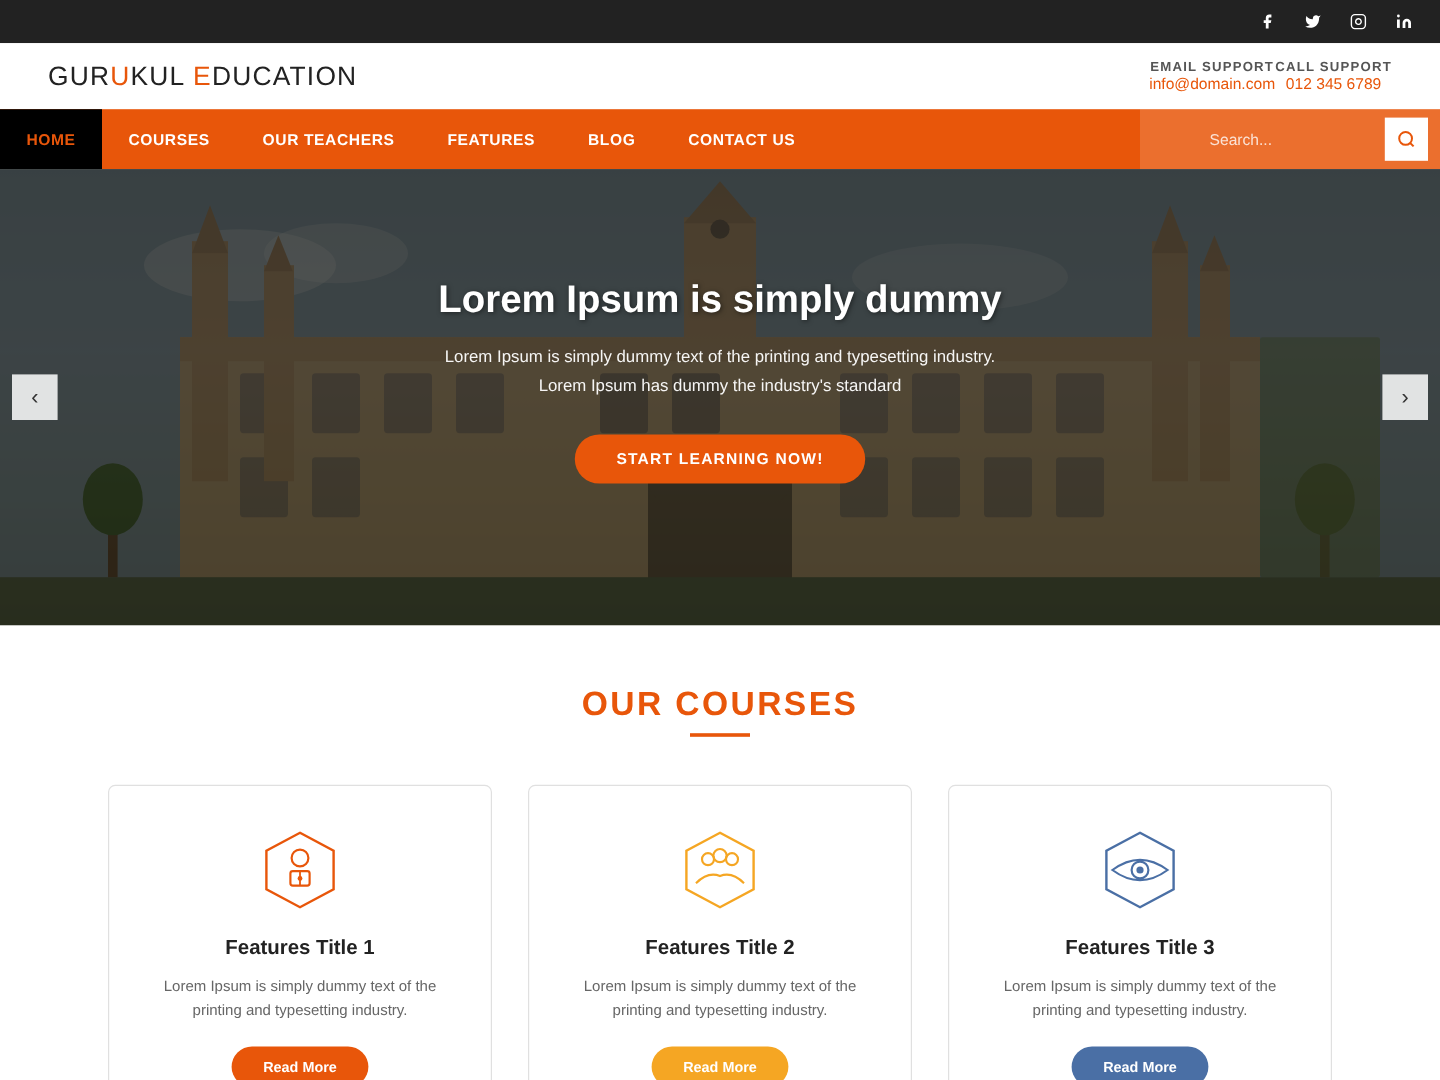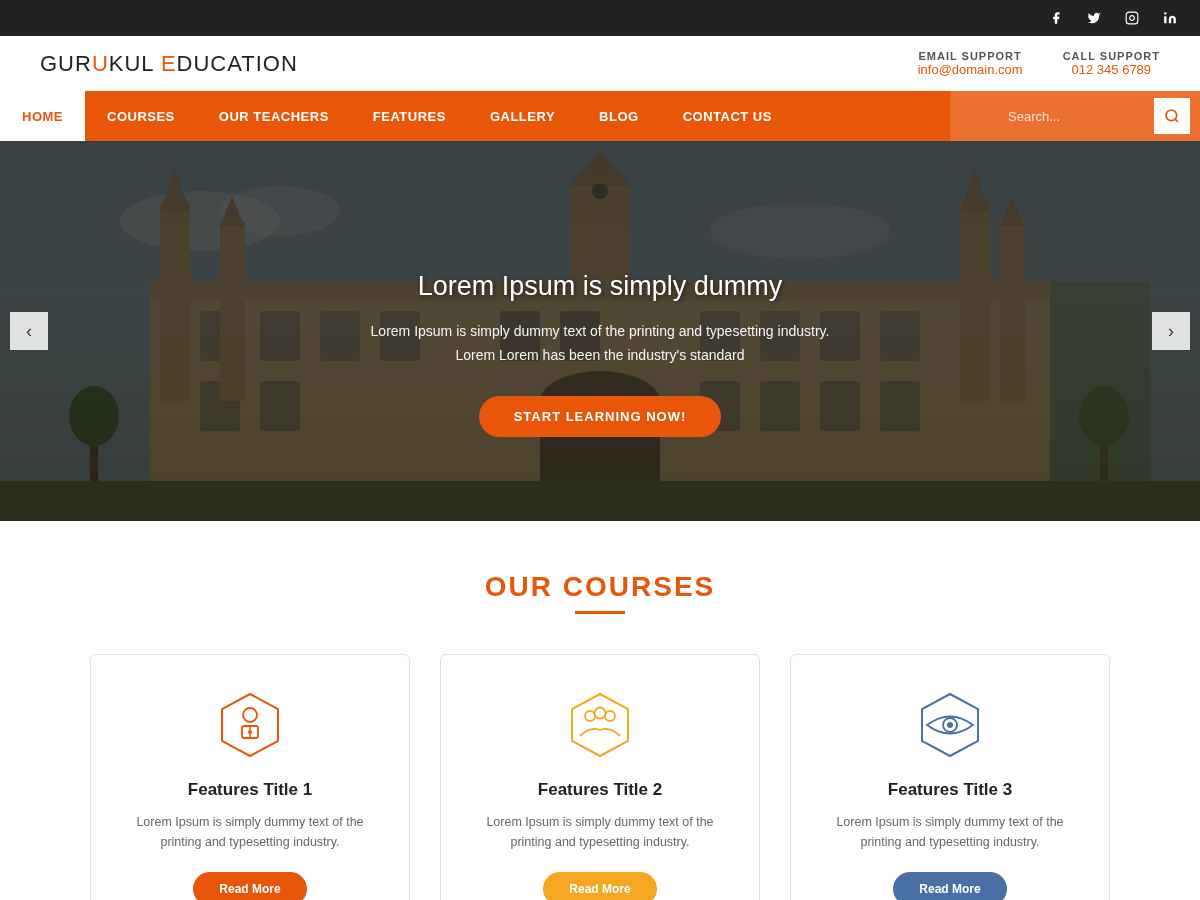--- a/index.html
+++ b/index.html
@@ -36,21 +36,20 @@
     }
     .logo {
       font-size: 22px;
       font-weight: normal;
       color: #222;
       letter-spacing: 1px;
     }
     .logo span.highlight { color: #e8560a; }
     .header-contact {
       display: flex;
-      gap: 40px;
     }
     .contact-item {
       text-align: center;
     }
     .contact-item .label {
       font-size: 11px;
       color: #555;
       text-transform: uppercase;
       font-weight: bold;
       letter-spacing: 1px;
@@ -74,21 +73,21 @@
       align-items: center;
       color: #fff;
       font-size: 13px;
       font-weight: bold;
       letter-spacing: 0.5px;
       cursor: pointer;
       text-transform: uppercase;
       white-space: nowrap;
     }
     .nav-item.active {
-      background: #ffffff;
+      background: #000000;
       color: #e8560a;
     }
     .nav-search {
       margin-left: auto;
       display: flex;
       align-items: center;
       background: rgba(255,255,255,0.15);
       height: 50px;
       padding: 0 10px;
     }
@@ -143,25 +142,24 @@
       background: rgba(30,25,15,0.55);
     }
     .hero-content {
       position: relative;
       z-index: 2;
       text-align: center;
       color: #fff;
       padding-top: 90px;
     }
     .hero-title {
-      font-size: 27px;
-      font-weight: normal;
+      font-size: 32px;
+      font-weight: bold;
       margin-bottom: 18px;
       text-shadow: 1px 1px 4px rgba(0,0,0,0.5);
-      margin-top: 40px;
     }
     .hero-subtitle {
       font-size: 14px;
       line-height: 1.7;
       opacity: 0.95;
       margin-bottom: 28px;
     }
     .hero-btn {
       background: #e8560a;
       color: #fff;
@@ -306,21 +304,20 @@
       <div class="value">012 345 6789</div>
     </div>
   </div>
 </div>
 
 <nav class="nav">
   <div class="nav-item active">HOME</div>
   <div class="nav-item">COURSES</div>
   <div class="nav-item">OUR TEACHERS</div>
   <div class="nav-item">FEATURES</div>
-  <div class="nav-item">GALLERY</div>
   <div class="nav-item">BLOG</div>
   <div class="nav-item">CONTACT US</div>
   <div class="nav-search">
     <input type="text" placeholder="Search..." style="">
     <button class="search-btn">
       <svg viewBox="0 0 24 24">
           <circle cx="11" cy="11" r="8" fill="none" stroke="#e8560a" stroke-width="2.5"></circle>
           <line x1="21" y1="21" x2="16.65" y2="16.65" stroke="#e8560a" stroke-width="2.5"></line>
         </svg>
     </button>
@@ -384,21 +381,21 @@
     <rect x="1100" y="290" width="8" height="50" fill="#5a3a20"></rect>
     <ellipse cx="1104" cy="275" rx="25" ry="30" fill="#3a5a20"></ellipse>
 
     <rect x="1050" y="140" width="100" height="200" fill="#5a7a40" rx="2" opacity="0.6"></rect>
   </svg>
   <div class="hero-overlay" style="background:rgba(20,15,10,0.5);"></div>
   <div class="hero-content">
     <h1 class="hero-title">Lorem Ipsum is simply dummy</h1>
     <p class="hero-subtitle">
       <span>Lorem Ipsum is simply dummy text of the printing and typesetting industry.</span><br>
-      <span>Lorem Lorem has been the industry's standard</span>
+      <span>Lorem Ipsum has dummy the industry's standard</span>
     </p>
     <button class="hero-btn">START LEARNING NOW!</button>
   </div>
   <button class="slider-arrow left">
     <span>‹</span>
   </button>
   <button class="slider-arrow right">
     <span>›</span>
   </button>
 </div>

